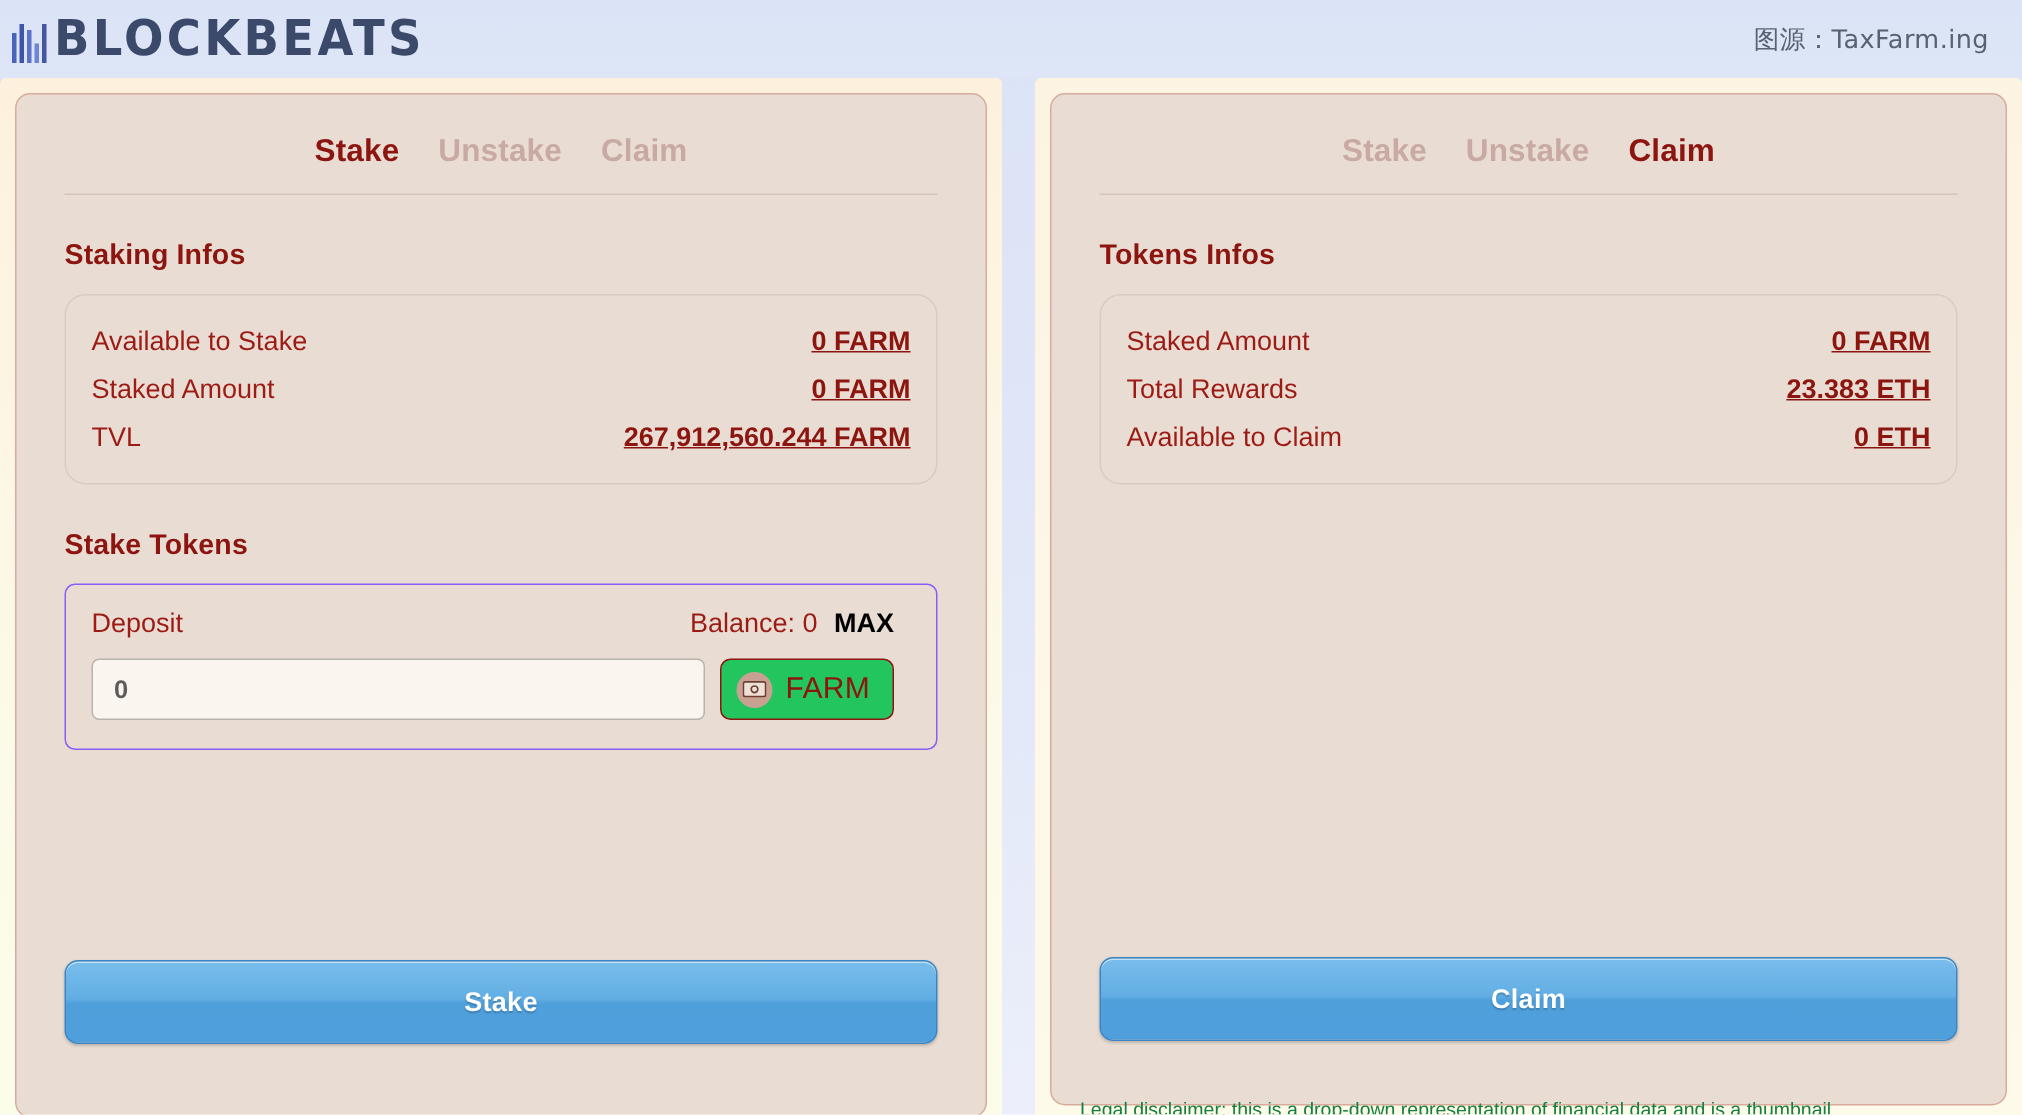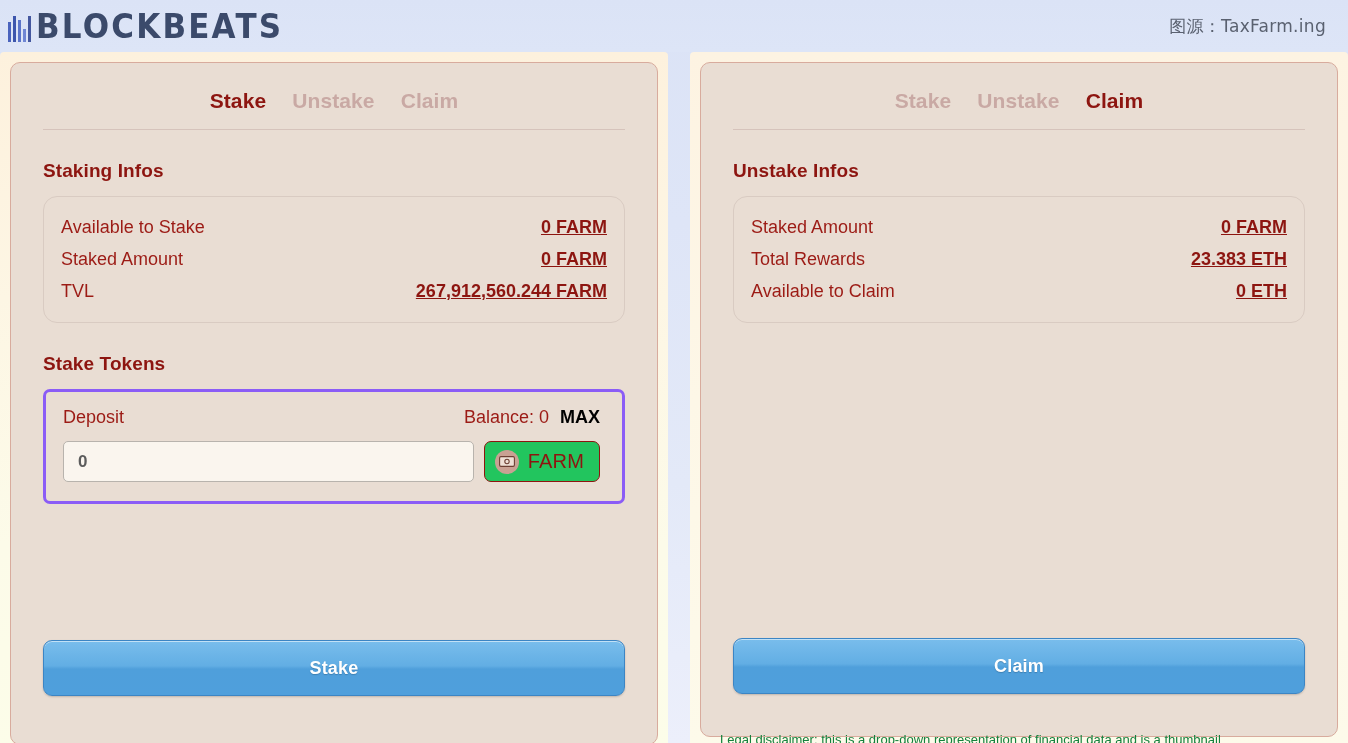--- a/index.html
+++ b/index.html
@@ -147,23 +147,23 @@
     font-size: 18px;
     color: #9c1b15;
     padding: 3px 0;
     line-height: 1.45;
   }
   .info-row .label { font-weight: 400; }
   .info-row .value { font-weight: 700; color: #8d1510; text-decoration: underline; }
 
   
   .token-box {
-    border: 3px solid #8b5cf6;
+    border: 1px solid #8b5cf6;
     border-radius: 7px;
-    padding: 15px 22px 19px 17px;
+    padding: 15px 28px 19px 17px;
   }
 
   .token-top {
     display: flex;
     justify-content: space-between;
     align-items: baseline;
     font-size: 18px;
     color: #9c1b15;
     margin-bottom: 13px;
   }
@@ -330,21 +330,21 @@
 
   <div class="panel-frame right">
     <div class="panel">
 
       <div class="tabs">
         <span class="tab">Stake</span>
         <span class="tab">Unstake</span>
         <span class="tab active">Claim</span>
       </div>
 
-      <div class="section-title">Unstake Infos</div>
+      <div class="section-title">Tokens Infos</div>
 
       <div class="info-box">
         <div class="info-row">
           <span class="label">Staked Amount</span>
           <span class="value">0 FARM</span>
         </div>
         <div class="info-row">
           <span class="label">Total Rewards</span>
           <span class="value">23.383 ETH</span>
         </div>

